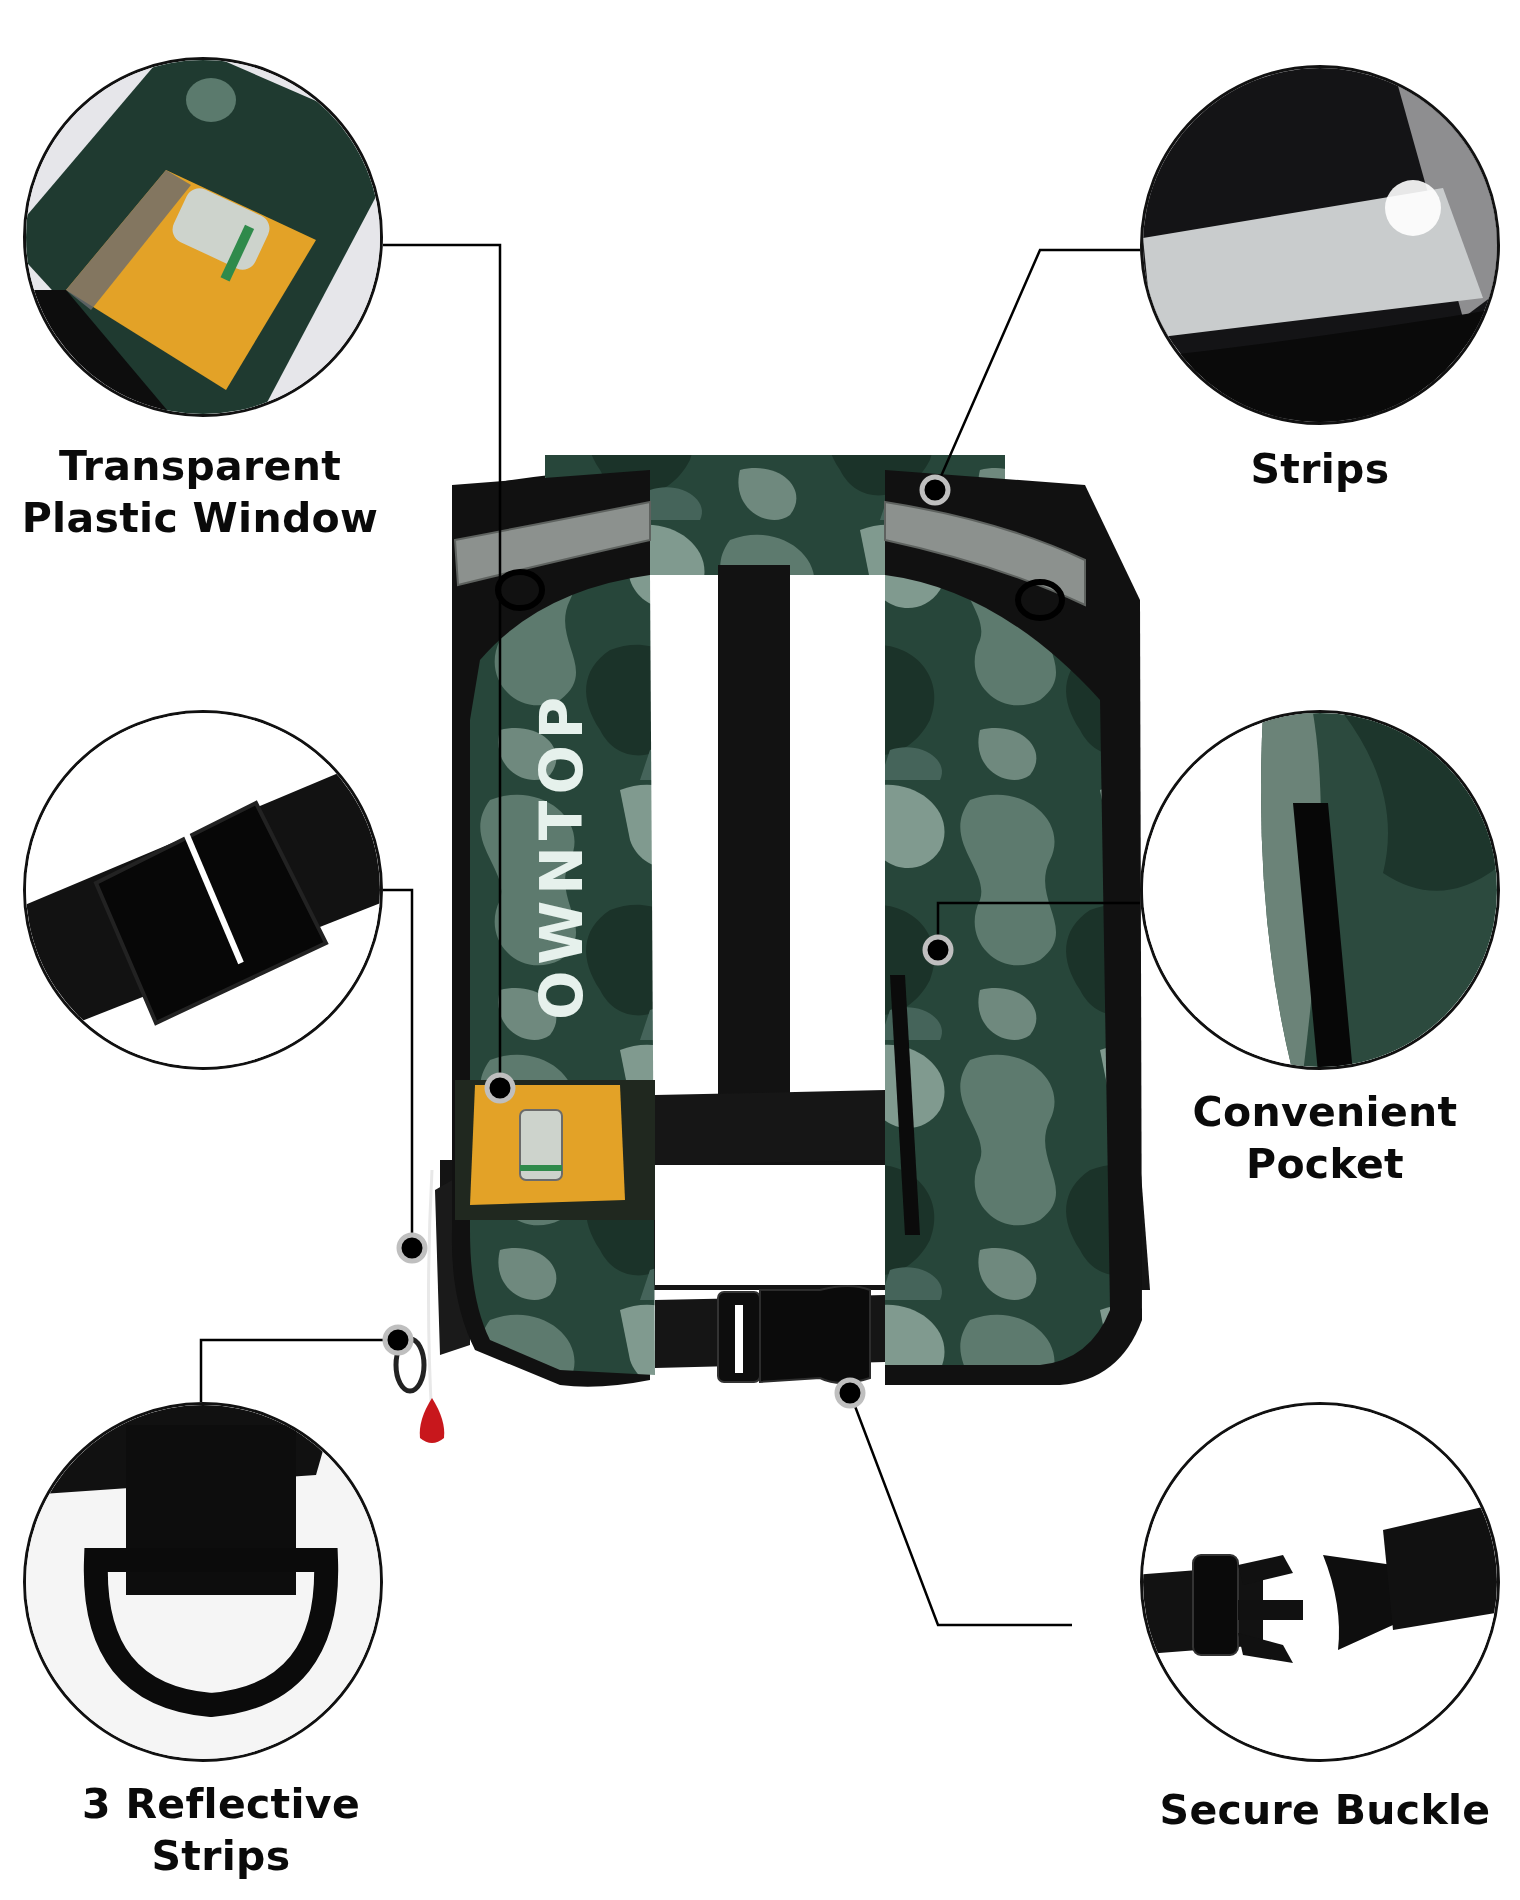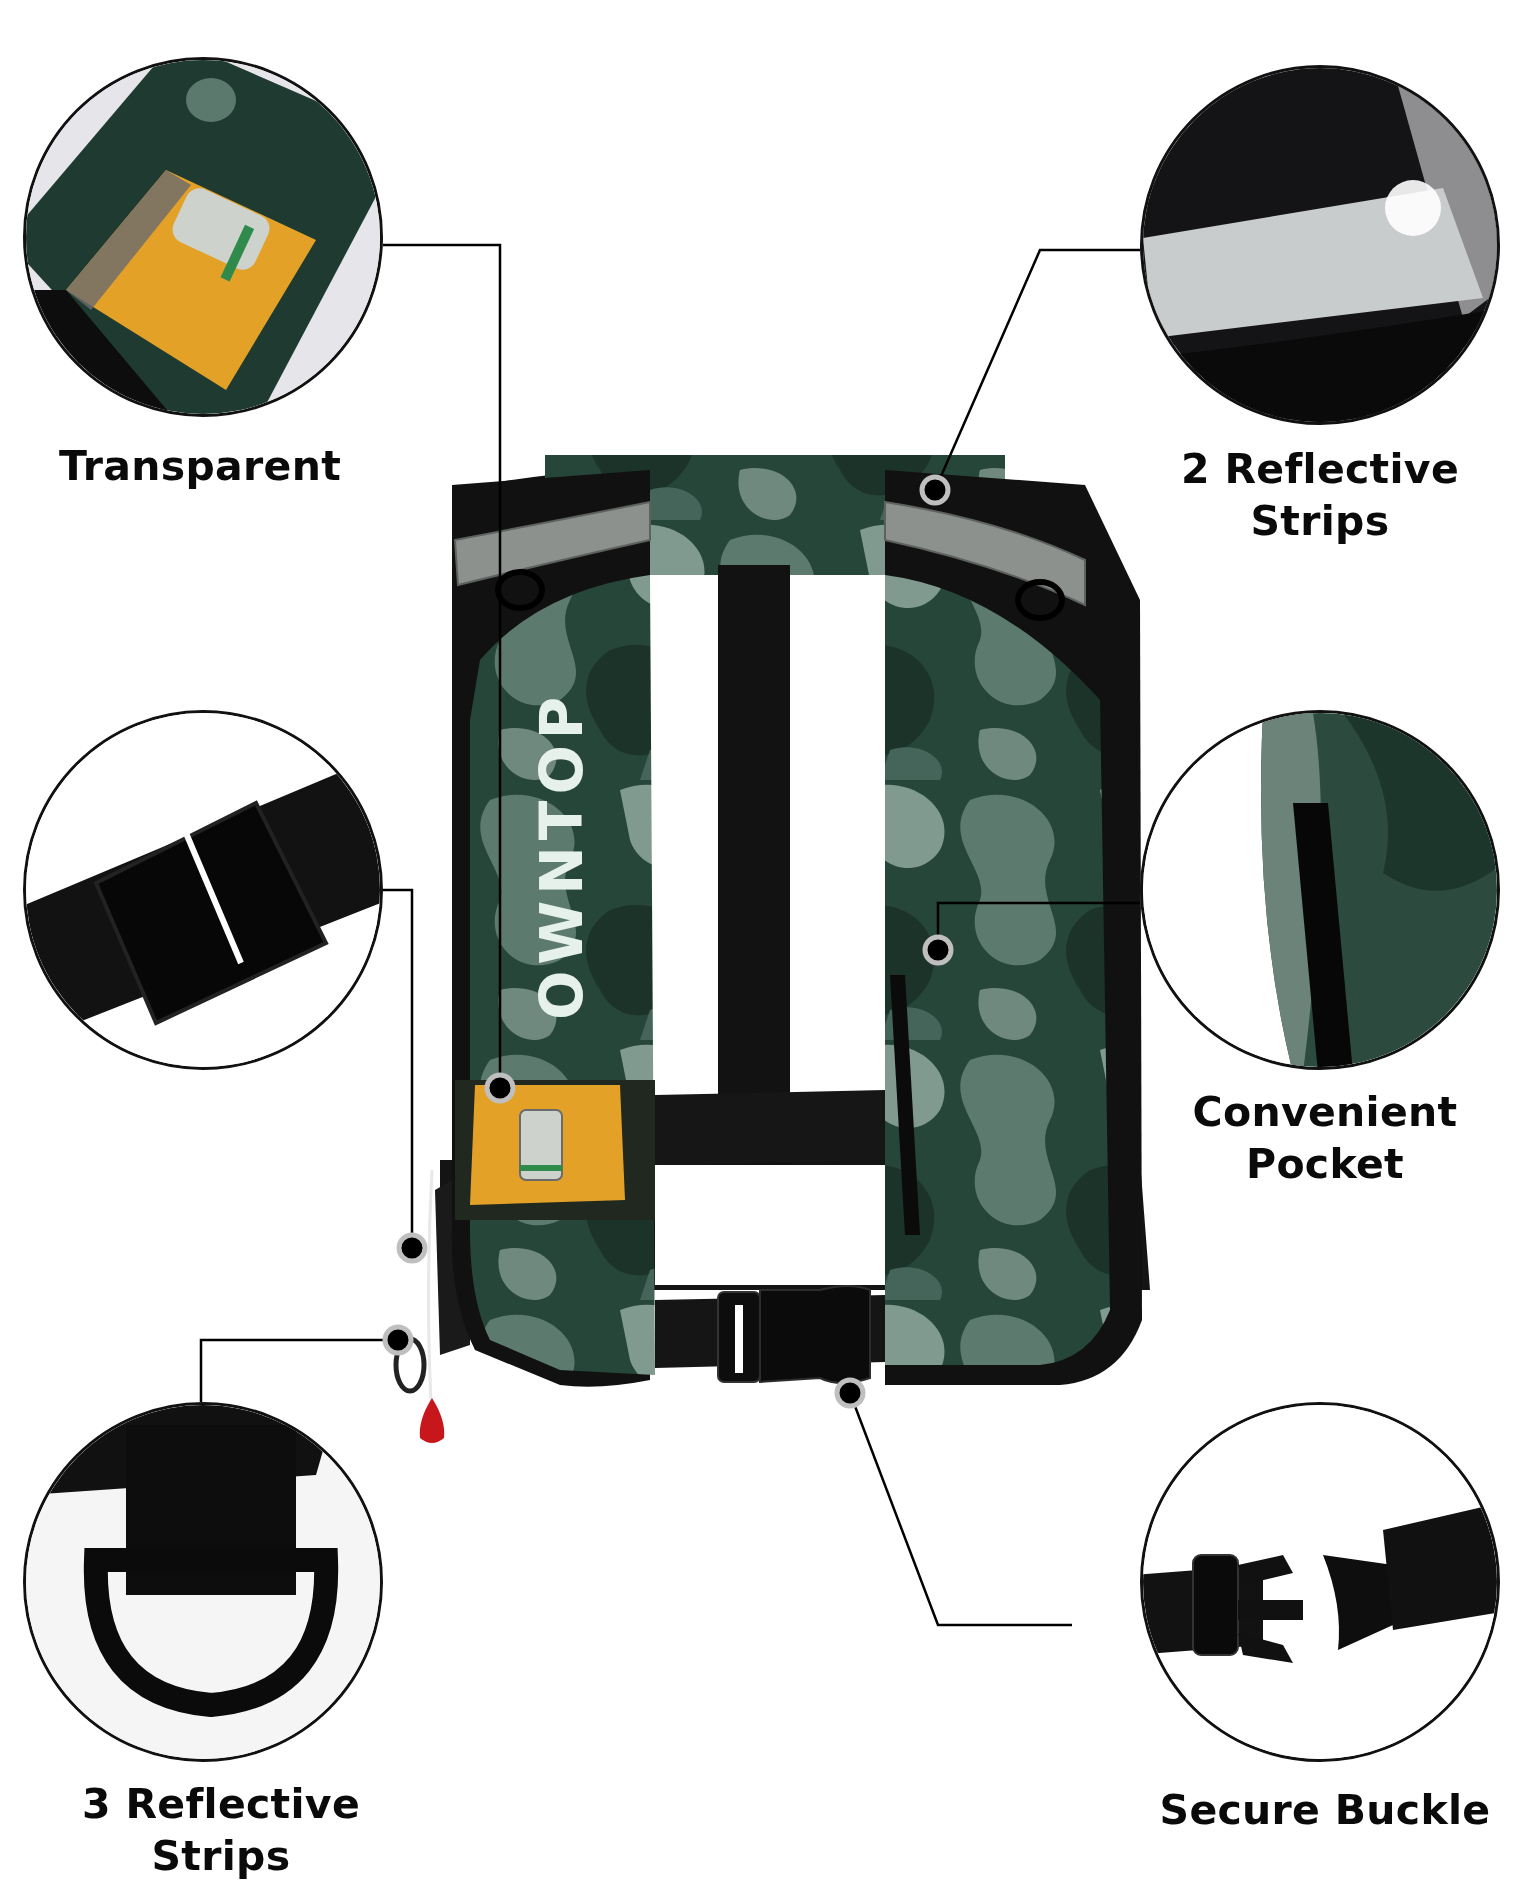--- a/index.html
+++ b/index.html
@@ -92,33 +92,33 @@
       <ellipse cx="185" cy="40" rx="25" ry="22" fill="#5b7a6d"></ellipse>
       <path d="M40 230 L140 110 L290 180 L200 330 Z" fill="#e3a227"></path>
       <path d="M40 230 L140 110 L165 125 L65 250 Z" fill="#6a6c6f" opacity="0.8"></path>
       <rect x="150" y="140" width="90" height="58" rx="14" fill="#cdd3cc" transform="rotate(25 195 169)"></rect>
       <rect x="215" y="155" width="10" height="58" fill="#2f8a4b" transform="rotate(25 195 169)"></rect>
       <path d="M-20 230 L40 230 L200 420 L-20 420 Z" fill="#0d0d0d"></path>
     </svg>
   </div>
   <div class="label" style="left:0px; top:440px;">
     <span>Transparent</span>
+      <span>Plastic Window</span>
   </div>
 
   <div class="circle" style="left:1140px; top:65px;">
     <svg width="360" height="360" viewBox="0 0 360 360">
       <rect width="360" height="360" fill="#141416"></rect>
       <path d="M250 0 L360 0 L360 220 L320 250 Z" fill="#8e8e90"></path>
       <path d="M0 170 L300 120 L340 230 L10 270 Z" fill="#c9cccd"></path>
       <circle cx="270" cy="140" r="28" fill="#ffffff" opacity="0.9"></circle>
       <path d="M0 290 Q180 270 360 240 L360 360 L0 360 Z" fill="#0a0a0a"></path>
     </svg>
   </div>
   <div class="label" style="left:1120px; top:443px;">
-    <span>2 Reflective</span>
       <span>Strips</span>
   </div>
 
   <div class="circle" style="left:23px; top:710px;">
     <svg width="360" height="360" viewBox="0 0 360 360">
       <rect width="360" height="360" fill="#ffffff"></rect>
       <path d="M-20 200 L360 40 L380 180 L0 330 Z" fill="#121212"></path>
       <path d="M70 170 L230 90 L300 230 L130 310 Z" rx="20" fill="#070707" stroke="#222" stroke-width="4"></path>
       <path d="M160 120 L215 250" stroke="#ffffff" stroke-width="6"></path>
     </svg>

